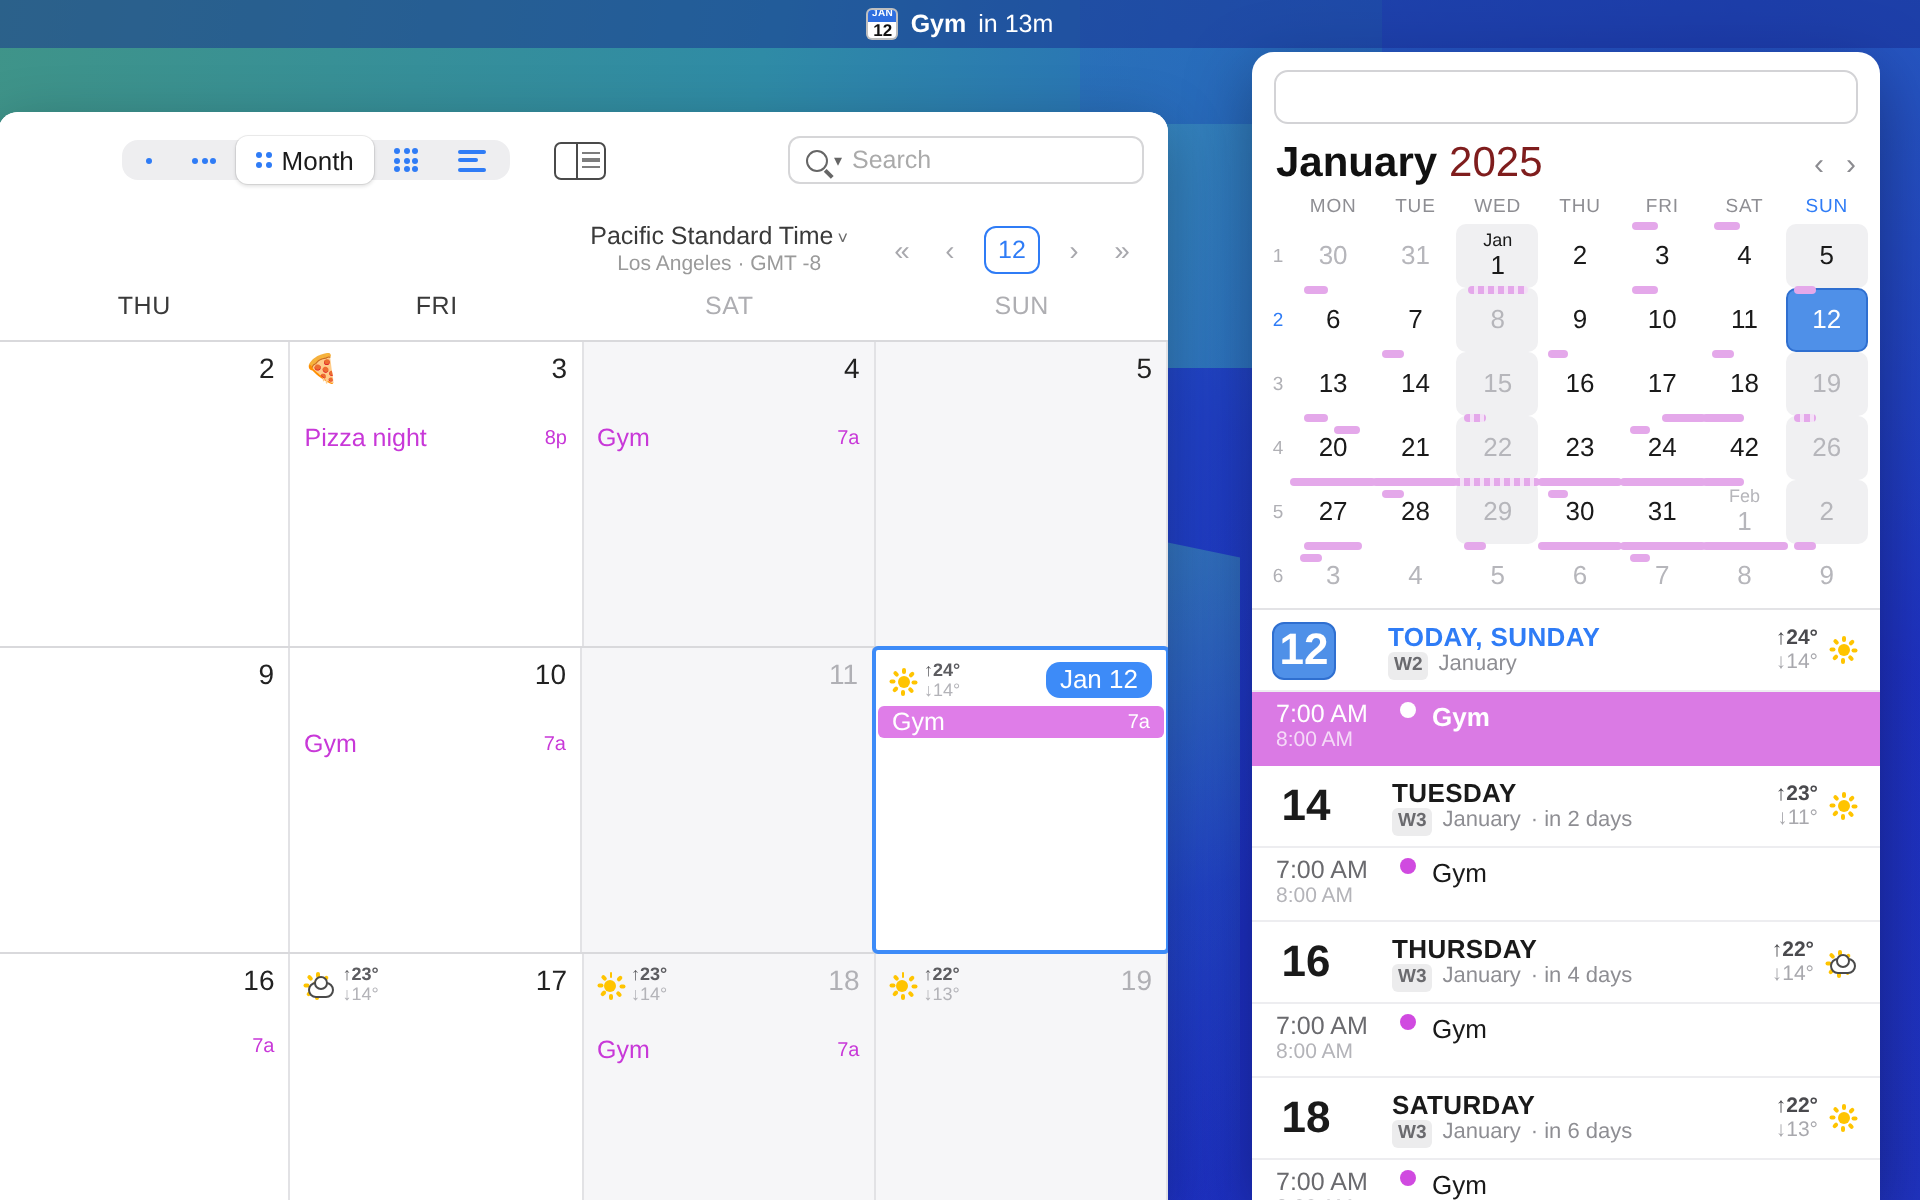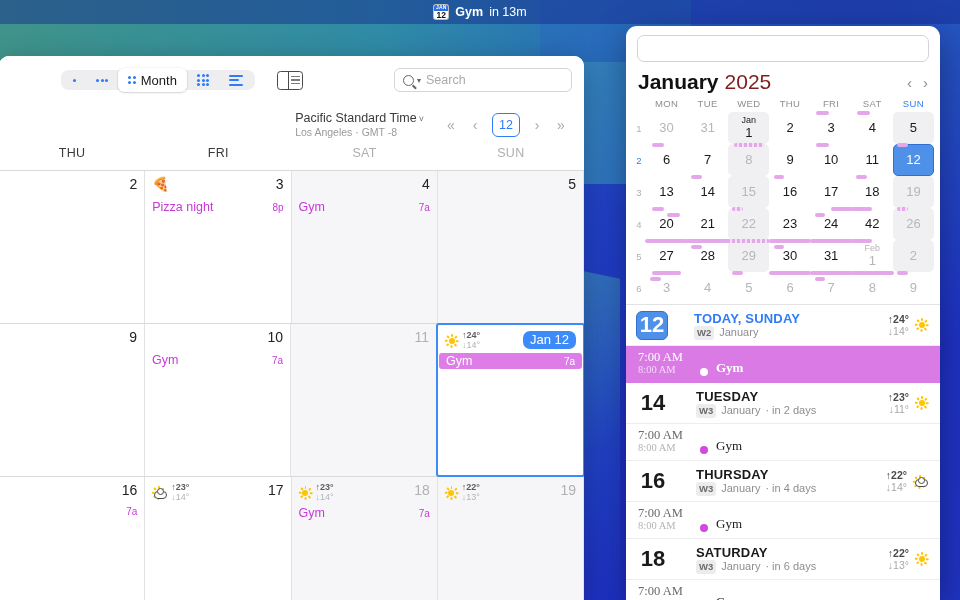--- a/index.html
+++ b/index.html
@@ -116,21 +116,21 @@
   .mag::after {
     content: ''; position: absolute; right: -4px; bottom: -3px;
     width: 5px; height: 1.6px; background: #666; transform: rotate(45deg);
   }
   .magchev { font-size: 8px; color: #666; margin-left: -2px; }
 
   .subbar {
     height: 42px; display: flex; align-items: center; justify-content: flex-end;
     padding: 0 12px; gap: 2px;
   }
-  .tz { text-align: left; margin-right: 14px; line-height: 1.25; }
+  .tz { text-align: center; margin-right: 14px; line-height: 1.25; }
   .tz-main { font-size: 12.5px; color: #3a3a3a; }
   .tz-main .chev { font-size: 9px; color: #6a6a6a; margin-left: 2px; }
   .tz-sub { font-size: 10.5px; color: #9a9a9a; }
   .navbtn {
     width: 22px; height: 22px; display: flex; align-items: center; justify-content: center;
     color: #a8a8ad; font-size: 14px;
   }
   .todaypill {
     width: 28px; height: 24px; border: 1.6px solid #2f7cf6; border-radius: 6px;
     color: #2f7cf6; font-size: 12.5px; display: flex; align-items: center;
@@ -166,21 +166,21 @@
   .wx-hi { color: #5c5c60; font-weight: bold; }
   .wx-lo { color: #b3b3b8; }
   .emoji { font-size: 14px; line-height: 1; }
   .jan12pill {
     background: #3d8bf8; color: #fff; border-radius: 7px;
     font-size: 13px; padding: 2px 7px 3px 7px; line-height: 1;
     margin-left: auto;
   }
   .ev {
     display: flex; align-items: center; justify-content: space-between;
-    font-size: 12.5px; color: #c838d8; padding: 1px 7px; margin-top: 2px;
+    font-size: 12.5px; color: #c838d8; padding: 1px 7px; margin-top: 14px;
   }
   .ev .t { font-size: 10px; color: #c838d8; }
   .ev.filled { background: #df7de8; color: #fff; border-radius: 3px; margin: 2px 1px 0 1px; }
   .ev.filled .t { color: #fff; }
 
   
   .sun { position: relative; width: 13px; height: 13px; flex: none; }
   .sun .core { position: absolute; left: 3.5px; top: 3.5px; width: 6px; height: 6px; border-radius: 50%; background: #ffc400; }
   .sun .ray { position: absolute; left: 6px; top: -0.5px; width: 1.5px; height: 3px; background: #ffc400; border-radius: 1px; transform-origin: 0.75px 7px; }
   .cloud { position: relative; width: 15px; height: 12px; flex: none; }
@@ -271,22 +271,22 @@
   .a-dsub { font-size: 11px; color: #8e8e93; display: flex; align-items: center; gap: 5px; }
   .wkbadge {
     background: #ececed; color: #6a6a6e; border-radius: 3px;
     font-size: 9.5px; font-weight: bold; padding: 1px 3px;
   }
   .a-wx { display: flex; align-items: center; gap: 6px; }
   .a-temps { font-size: 10.5px; line-height: 1.15; text-align: right; }
   .a-hi { color: #4a4a4e; font-weight: bold; }
   .a-lo { color: #a8a8ad; }
   .a-ev {
-    display: flex; align-items: flex-end; padding: 5px 12px 6px 12px;
-    border-bottom: 1px solid #ededf0; height: 37px; font-family: Liberation Serif, serif;
+    display: flex; align-items: flex-start; padding: 5px 12px 6px 12px;
+    border-bottom: 1px solid #ededf0; height: 37px;
   }
   .a-ev.hl { background: #da7ae4; border-bottom-color: #da7ae4; }
   .a-times { width: 58px; line-height: 1.1; flex: none; }
   .a-t1 { font-size: 12.5px; color: #6a6a6e; }
   .a-t2 { font-size: 10.5px; color: #b4b4b9; }
   .a-ev.hl .a-t1 { color: #fff; }
   .a-ev.hl .a-t2 { color: rgba(255,255,255,0.72); }
   .a-dot { width: 8px; height: 8px; border-radius: 50%; background: #d04ae0; margin: 0 8px 0 4px; flex: none; }
   .a-ev.hl .a-dot { background: #fff; }
   .a-title { font-size: 13px; color: #1a1a1a; }

